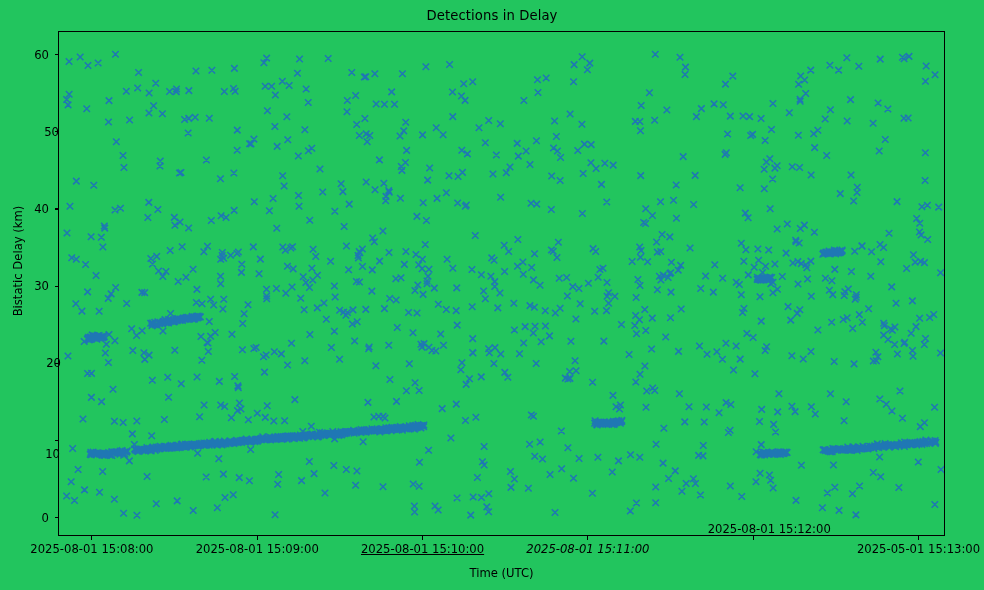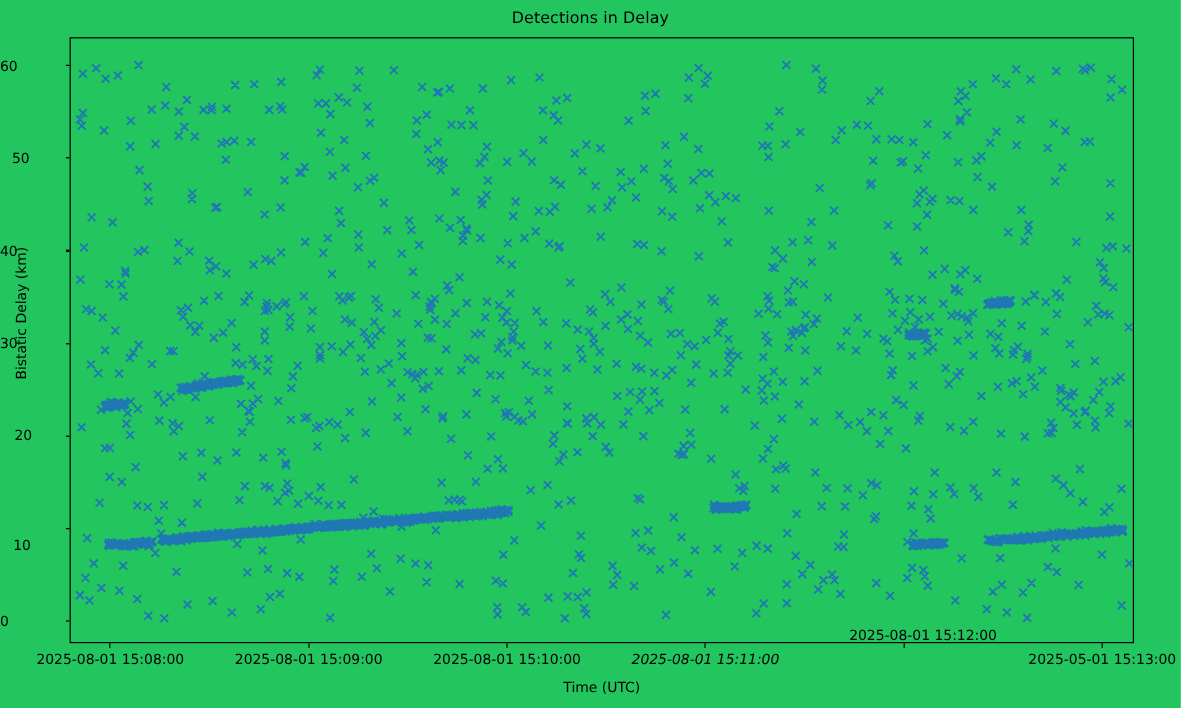--- a/index.html
+++ b/index.html
@@ -48,21 +48,21 @@
     height: 505px;
     display: block;
   }
   .tick-label {
     position: absolute;
     font-size: 11.6px;
     color: #000000;
     white-space: nowrap;
   }
   .ytick-label {
-    text-align: left;
+    text-align: right;
     transform: translateY(-50%);
   }
   .xtick-label {
     transform: translateX(-50%);
   }
   .tickmark {
     position: absolute;
     background: #000000;
   }
   .ytickmark {
@@ -114,21 +114,21 @@
       <div class="tick-label ytick-label" style="left: 0px; width: 49px; top: 454px; padding-left: 11px;">10</div>
       <div class="tick-label ytick-label" style="left: 0px; width: 49px; top: 363.42px; padding-left: 12px;">20</div>
       <div class="tick-label ytick-label" style="left: 0px; width: 49px; top: 286.203px;">30</div>
       <div class="tick-label ytick-label" style="left: 0px; width: 49px; top: 208.985px;">40</div>
       <div class="tick-label ytick-label" style="left: 0px; width: 49px; top: 131.768px; padding-left: 10px;">50</div>
       <div class="tick-label ytick-label" style="left: 0px; width: 49px; top: 54.5512px;">60</div>
     </div>
   <div id="xtick-labels">
       <div class="tick-label xtick-label" style="left: 91.8928px; top: 542px;">2025-08-01 15:08:00</div>
       <div class="tick-label xtick-label" style="left: 257.224px; top: 542px;">2025-08-01 15:09:00</div>
-      <div class="tick-label xtick-label" style="left: 422.555px; top: 542px;">2025-08-01 15:10:00</div>
+      <div class="tick-label xtick-label" style="left: 422.555px; top: 542px; text-decoration: underline;">2025-08-01 15:10:00</div>
       <div class="tick-label xtick-label" style="left: 587.885px; top: 542px; font-style: italic;">2025-08-01 15:11:00</div>
       <div class="tick-label xtick-label" style="left: 753.216px; top: 522px; margin-left: 16px;">2025-08-01 15:12:00</div>
       <div class="tick-label xtick-label" style="left: 918.547px; top: 542px;">2025-05-01 15:13:00</div>
     </div>
   <div id="tickmarks">
       <div class="tickmark ytickmark" style="left: 54.5px; top: 517.354px;"></div>
       <div class="tickmark ytickmark" style="left: 54.5px; top: 440.137px;"></div>
       <div class="tickmark ytickmark" style="left: 54.5px; top: 362.92px;"></div>
       <div class="tickmark ytickmark" style="left: 54.5px; top: 285.703px;"></div>
       <div class="tickmark ytickmark" style="left: 54.5px; top: 208.485px;"></div>

